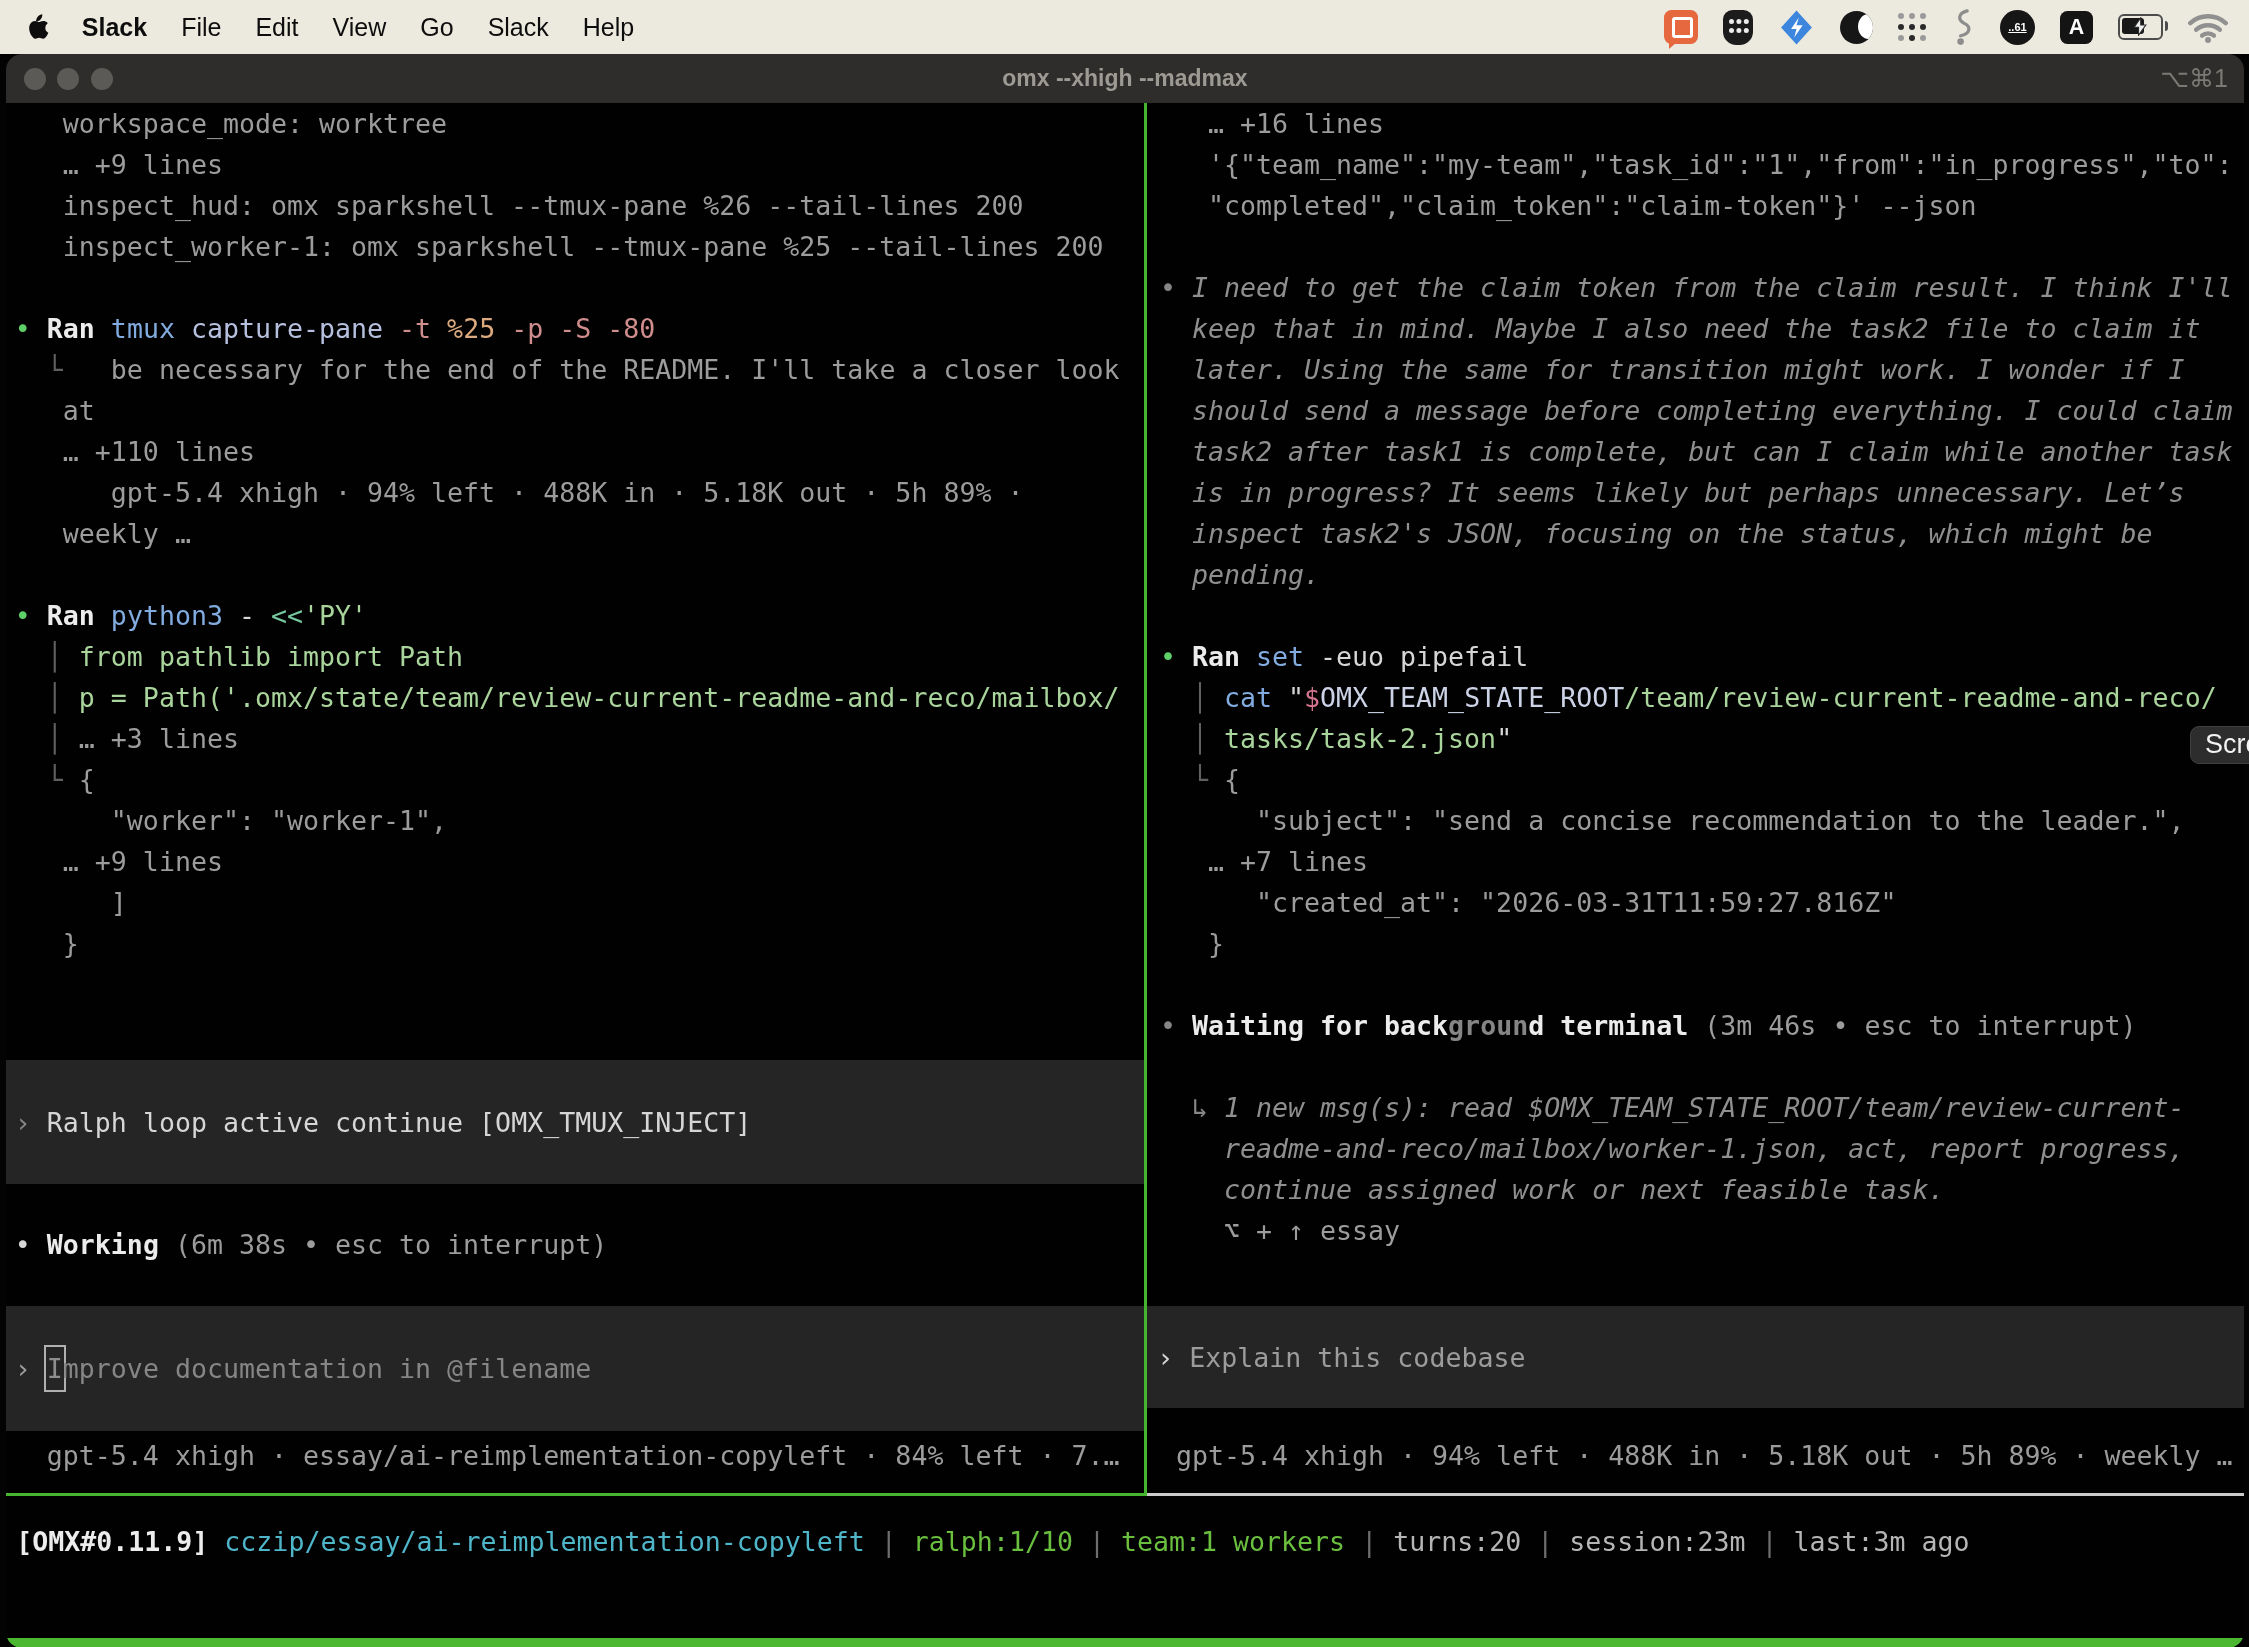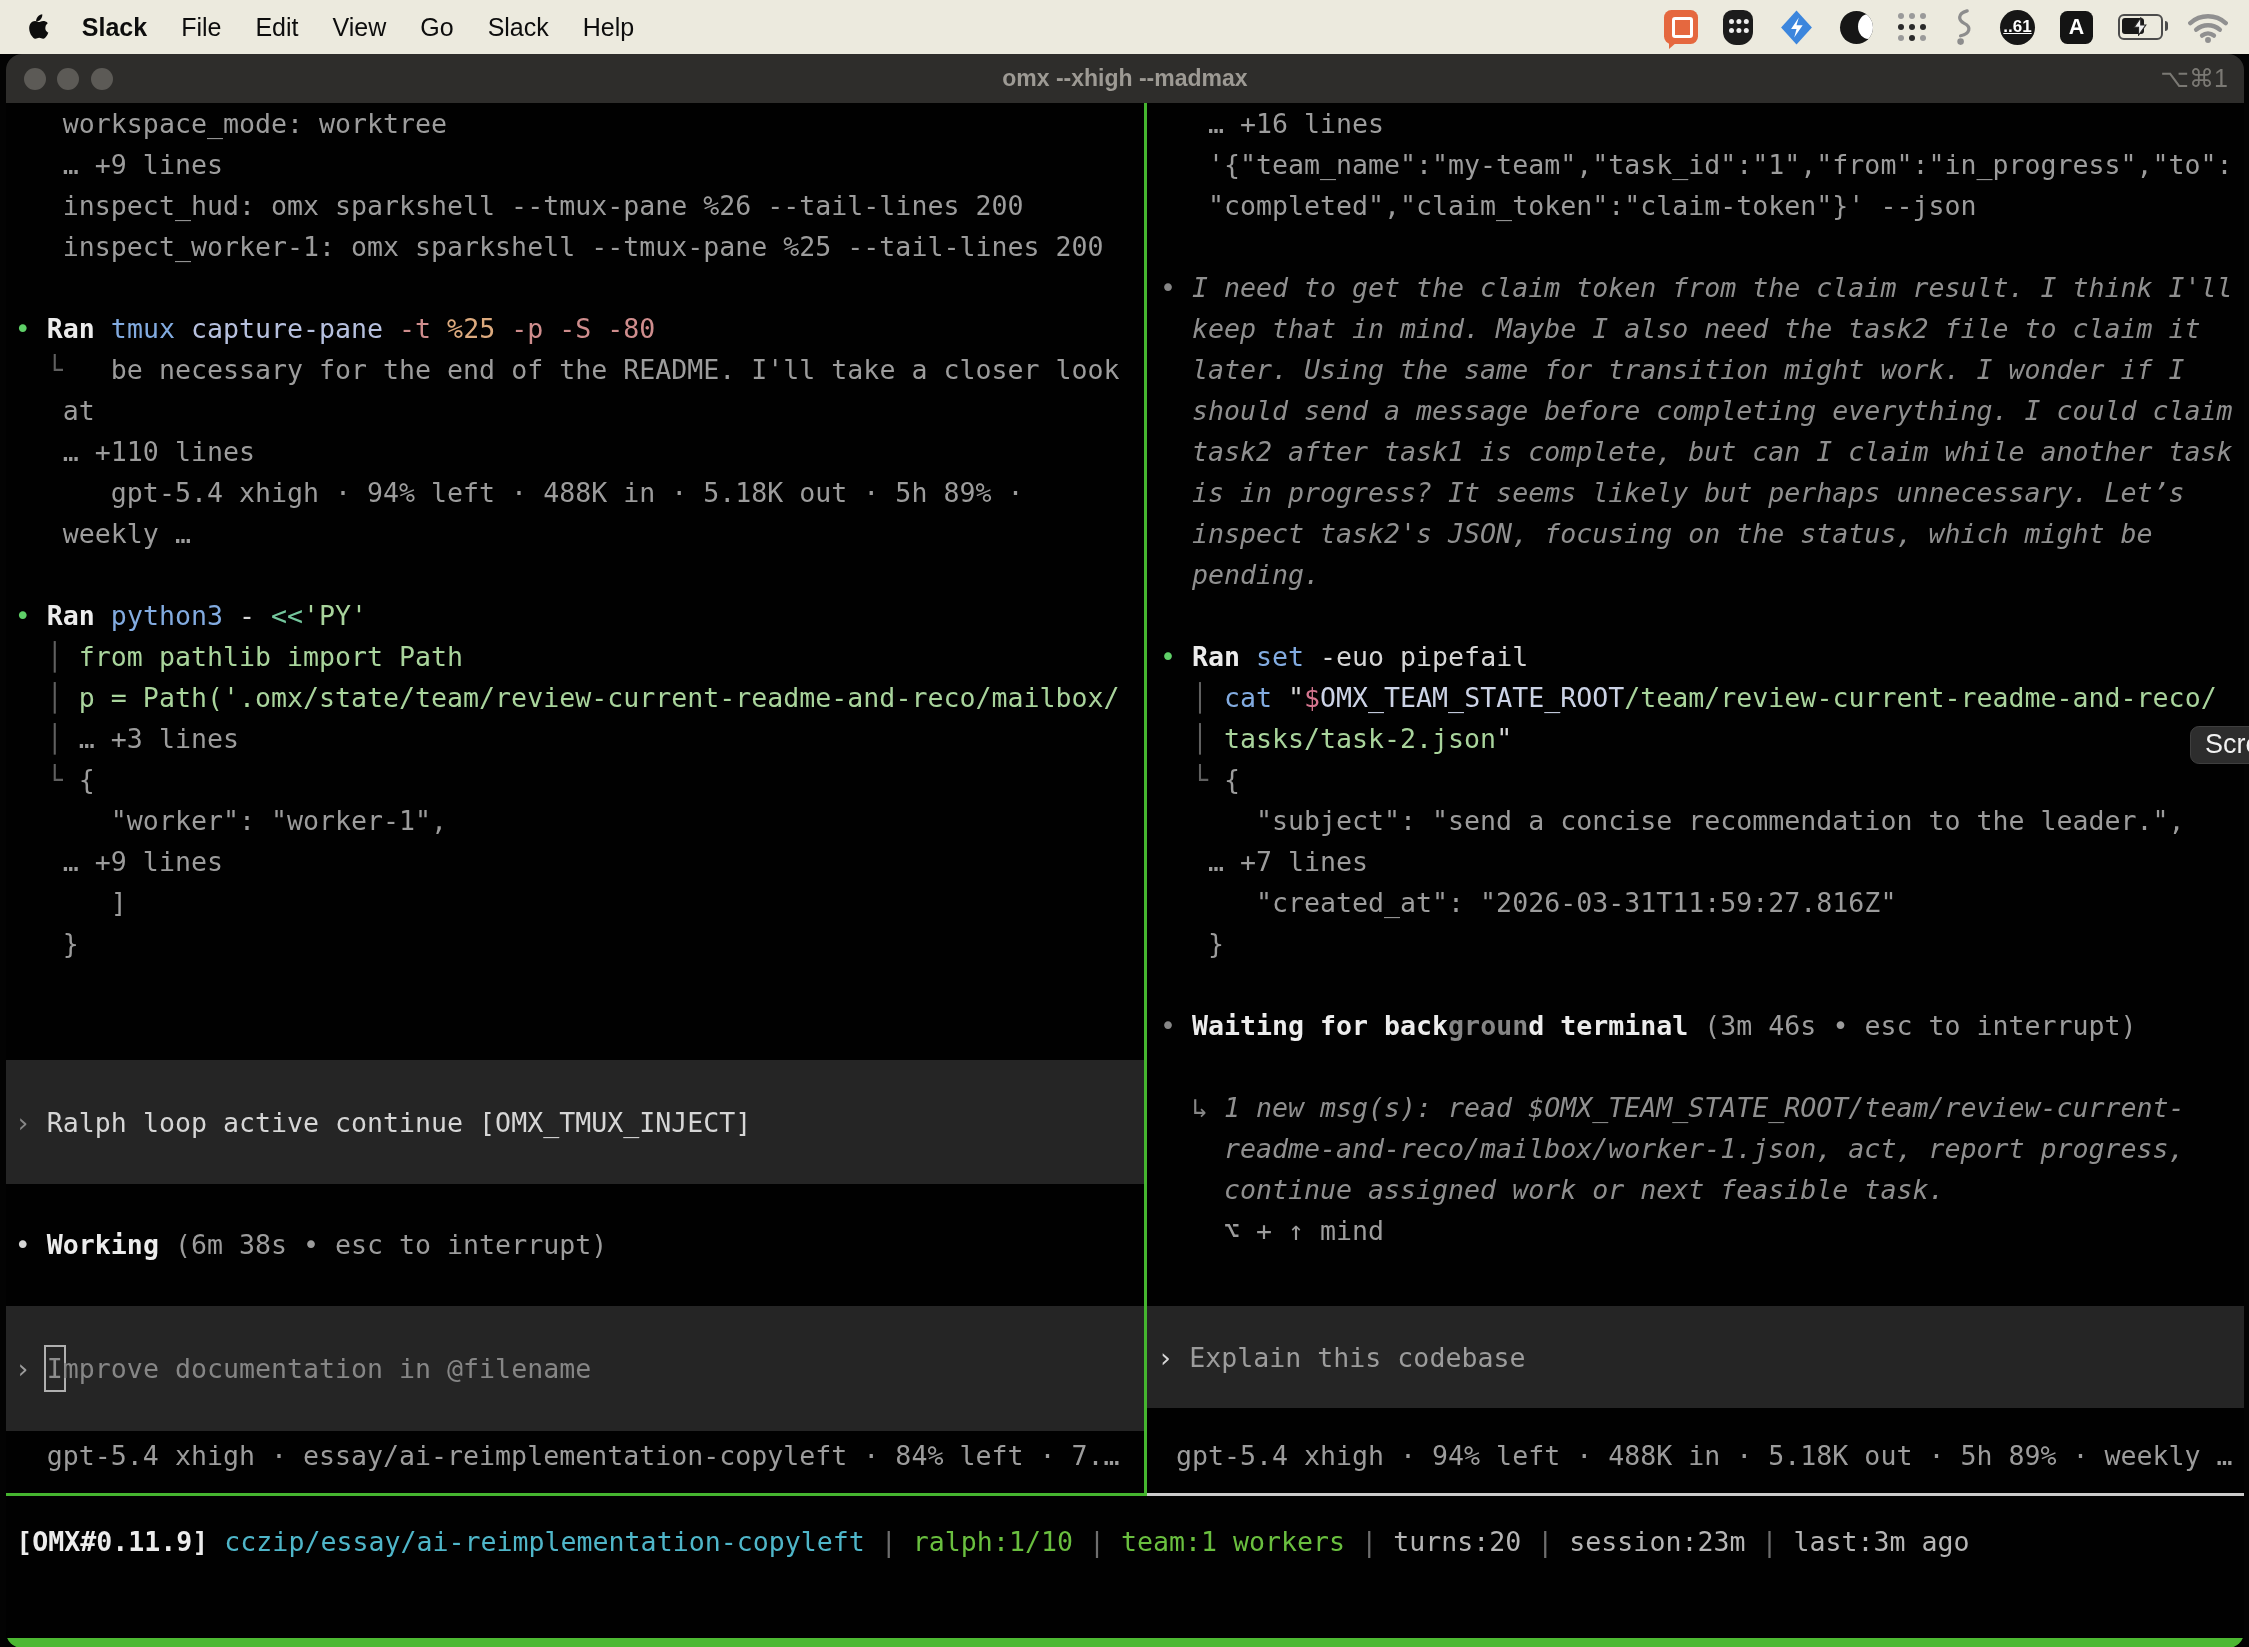--- a/index.html
+++ b/index.html
@@ -12,21 +12,21 @@
   .apple{width:29.5px;height:34px;margin-right:10.3px;display:flex;align-items:center;justify-content:center;}
   .menu-item{font-family:"Liberation Sans",sans-serif;font-size:25px;color:#0d0d0d;padding:0 17px;white-space:nowrap;}
   .menu-item.app{font-weight:700;}
   .statusicons{margin-left:auto;display:flex;align-items:center;gap:25px;padding-right:22px;}
   .ic{position:relative;display:flex;align-items:center;justify-content:center;}
   .ic-chat{width:34px;height:34px;background:#e5683f;border-radius:7.4px;}
   .ic-chat::before{content:"";position:absolute;left:8px;top:6.6px;width:14.8px;height:15.5px;border:3.7px solid #fff;border-radius:3px;}
   .ic-chat::after{content:"";position:absolute;left:4.4px;bottom:-5.2px;border-left:8.9px solid #e5683f;border-bottom:7.4px solid transparent;}
   .ic-shield{width:29.5px;height:35px;background:#1c1c1c;border-radius:9.6px 9.6px 13.3px 13.3px;}
   .ic-shield::before{content:"";position:absolute;width:5.2px;height:5.2px;border-radius:50%;background:#ededed;left:5.9px;top:9.6px;box-shadow:7.4px 0 #ededed,14.8px 0 #ededed,0 8.9px #ededed,7.4px 8.9px #ededed,14.8px 8.9px #ededed;}
-  .ic-61{min-width:35px;height:35px;border-radius:50%;background:#161616;color:#fff;font-family:"Liberation Sans",sans-serif;font-weight:700;font-size:17px;text-decoration:underline;}
+  .ic-61{min-width:35px;height:35px;border-radius:50%;background:#161616;color:#fff;font-family:"Liberation Sans",sans-serif;font-weight:700;font-size:11px;text-decoration:underline;}
   .ic-a{width:33px;height:33px;border-radius:7.4px;background:#141414;color:#fff;font-family:"Liberation Sans",sans-serif;font-weight:700;font-size:21.4px;}
   .ic-moon{width:33px;height:33px;border-radius:50%;background:#161616;overflow:hidden;}
   .ic-moon::after{content:"";position:absolute;right:-5.9px;top:3.7px;width:20.7px;height:25px;background:#fff;border-radius:50%;}
   .ic-dots{display:grid;grid-template-columns:repeat(3,6.6px);grid-gap:4.4px;}
   .ic-dots i{width:6.6px;height:6.6px;border-radius:50%;background:#2a2a2a;}
   .ic-dots i.lt{background:#9a9a9a;}
   .ic-batt{width:41px;height:22px;border:2.2px solid #4c4c4c;border-radius:5.9px;}
   .ic-batt::after{content:"";position:absolute;right:-7.4px;top:5.2px;width:3.7px;height:9.6px;background:#4c4c4c;border-radius:0 3px 3px 0;}
   .ic-batt .fill{position:absolute;left:2.2px;top:2.2px;width:22px;height:15.5px;background:#181818;border-radius:3px;}
 
@@ -211,21 +211,21 @@
           <div class="trow"><span class="c-g">      "subject": "send a concise recommendation to the leader.",</span></div>
           <div class="trow"><span class="c-g">   … +7 lines</span></div>
           <div class="trow"><span class="c-g">      "created_at": "2026-03-31T11:59:27.816Z"</span></div>
           <div class="trow"><span class="c-g">   }</span></div>
           <div class="trow"></div>
           <div class="trow"><span class="c-dim">• </span><span class="c-bw">Waiting for back</span><span class="c-bdim">groun</span><span class="c-bw">d terminal</span><span class="c-g"> (3m 46s • esc to interrupt)</span></div>
           <div class="trow"></div>
           <div class="trow"><span class="c-dim">  ↳ </span><span class="c-it">1 new msg(s): read $OMX_TEAM_STATE_ROOT/team/review-current-</span></div>
           <div class="trow"><span class="c-it">    readme-and-reco/mailbox/worker-1.json, act, report progress,</span></div>
           <div class="trow"><span class="c-it">    continue assigned work or next feasible task.</span></div>
-          <div class="trow"><span class="c-g">    ⌥ + ↑ mind</span></div>
+          <div class="trow"><span class="c-g">    ⌥ + ↑ essay</span></div>
         </div>
 
       <div class="divv"></div>
       <div class="divh-l"></div>
       <div class="divh-r"></div>
 
       <div class="band band-ralph">
           <div class="trow"><span class="c-dim">› </span><span class="c-w">Ralph loop active continue [OMX_TMUX_INJECT]</span></div>
         </div>
 

